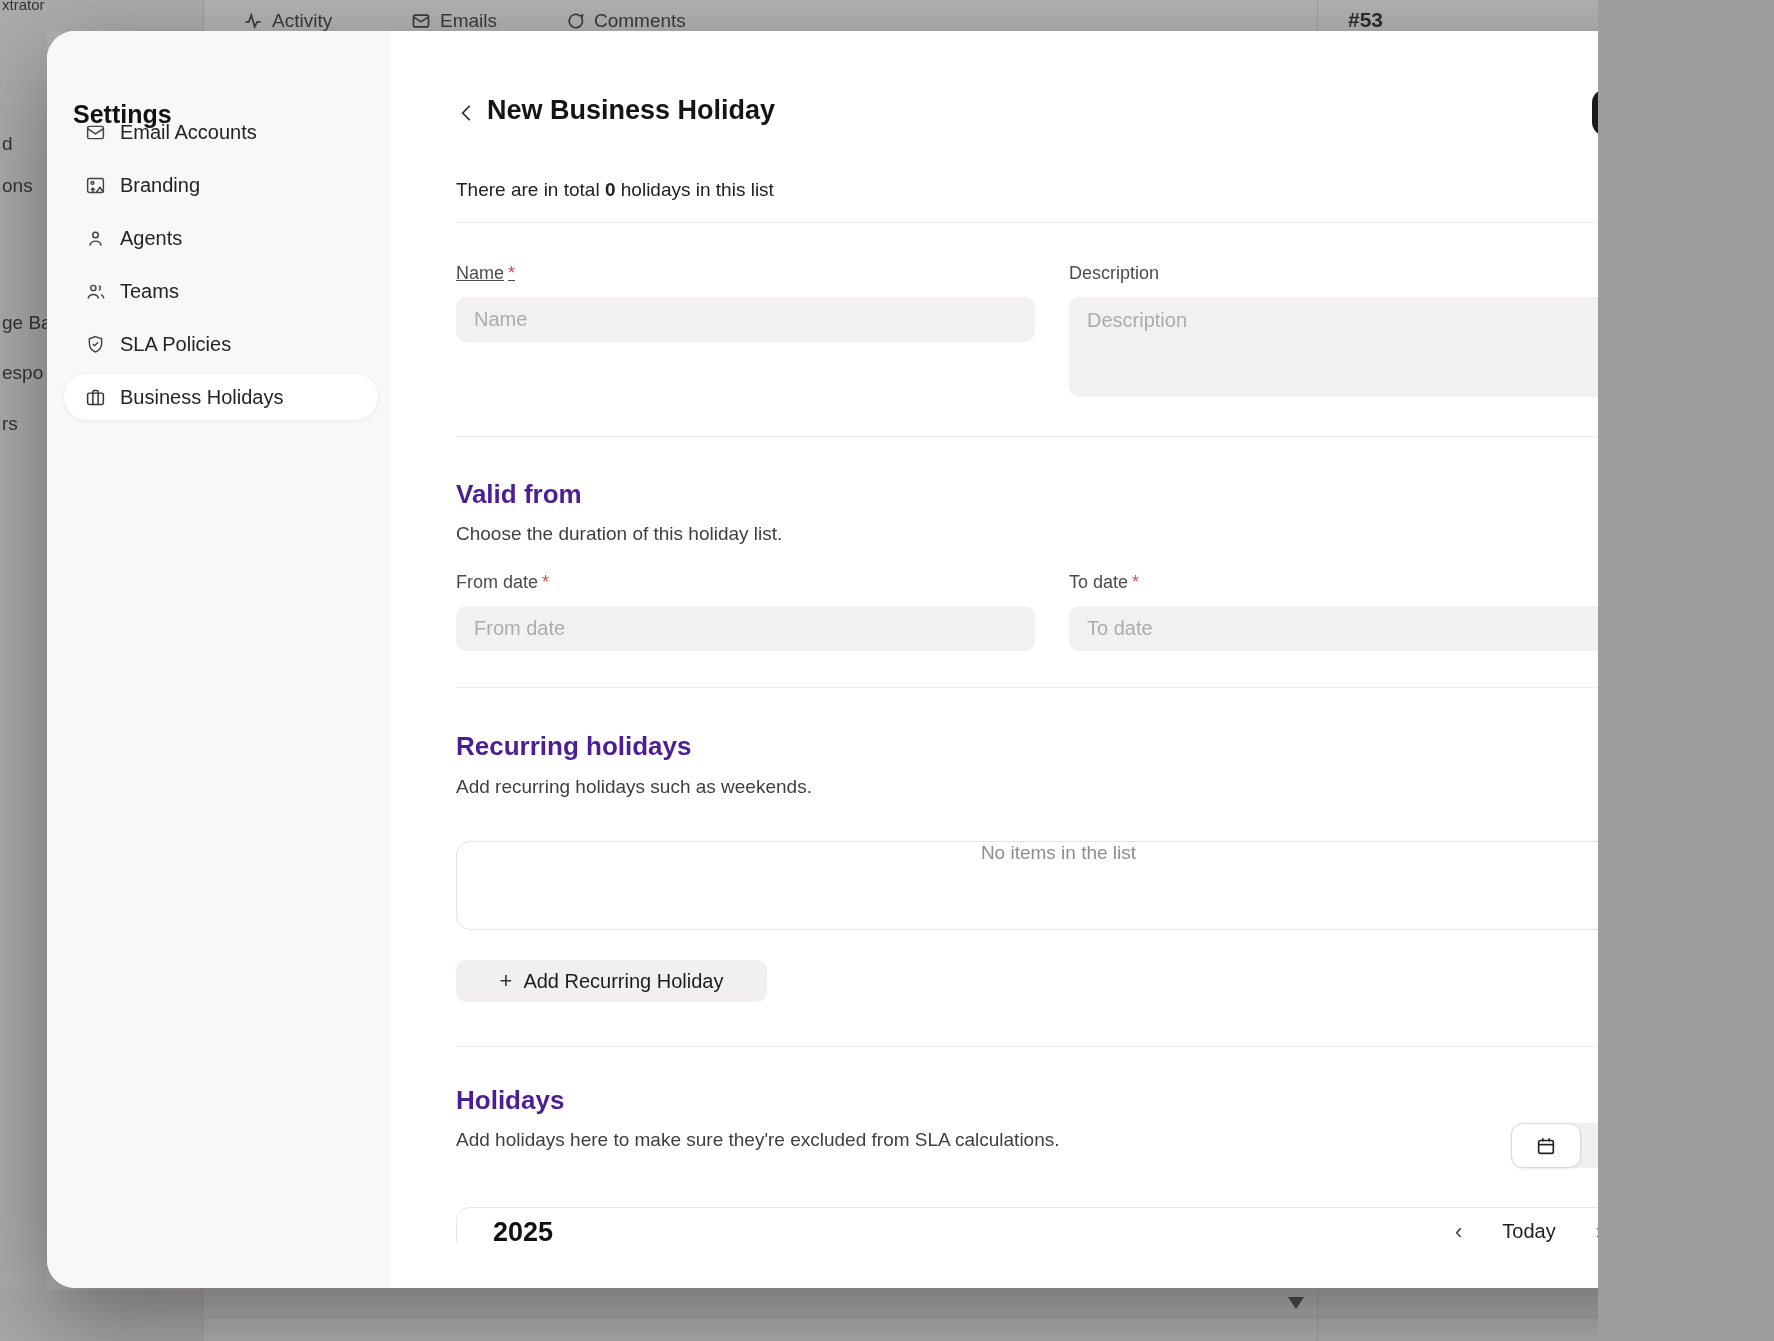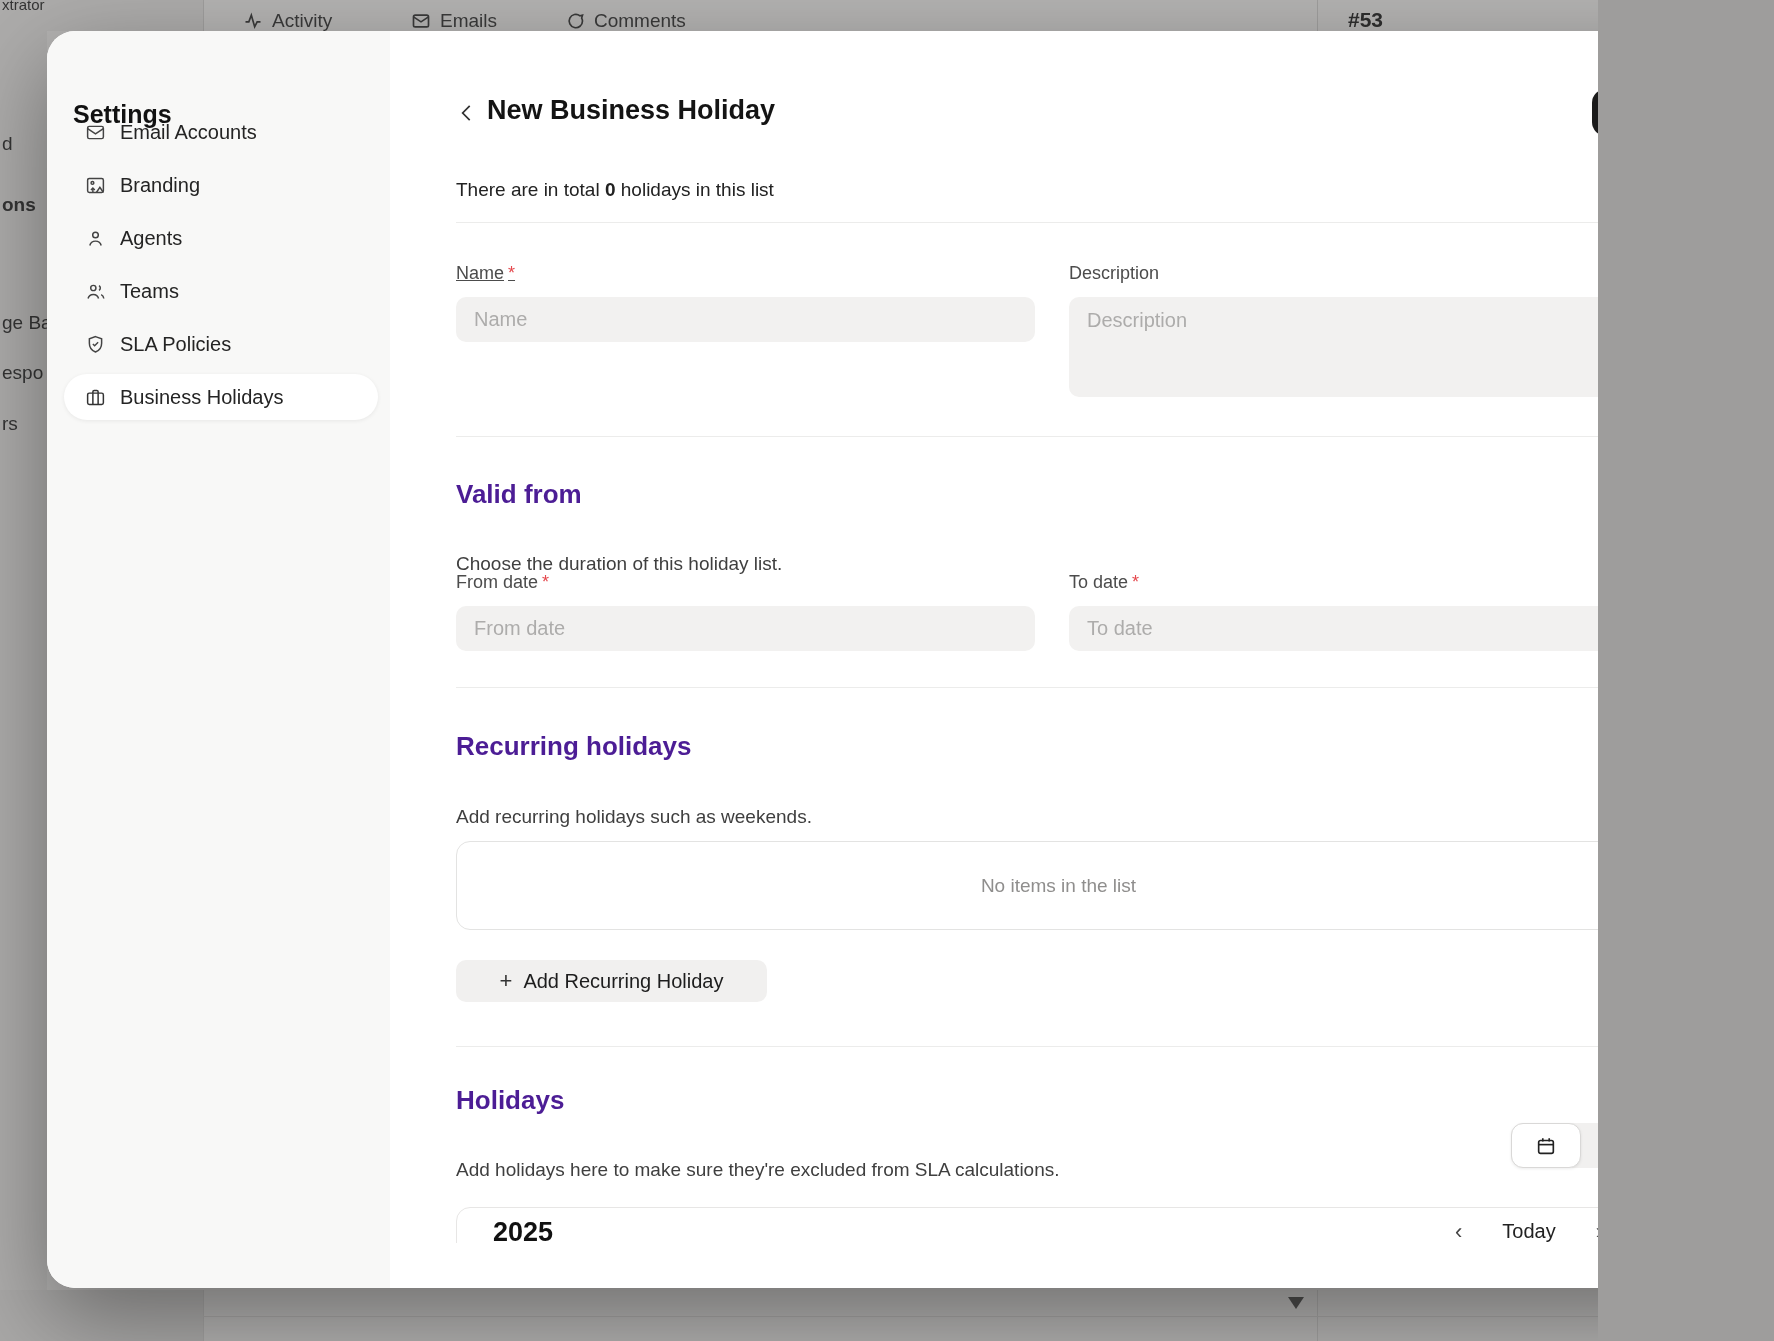--- a/index.html
+++ b/index.html
@@ -43,23 +43,23 @@
   .summary{left:66px;top:148px;font-size:19px;color:#222;}
   .summary b{font-weight:bold;}
   .divider{left:66px;width:1192px;height:1px;background:#ececeb;}
   .f-label{font-size:18px;color:#4c4c4c;}
   .req{color:#e5484d;margin-left:4px;}
   .f-input{background:#f2f1f0;border:none;border-radius:10px;font-size:20px;color:#111;padding:0 18px;outline:none;}
   .f-input::placeholder,.f-area::placeholder{color:#adacab;}
   .f-area{background:#f2f1f0;border:none;border-radius:10px;font-size:20px;color:#111;padding:12px 18px;
           outline:none;resize:none;}
   .sec-title{font-size:26px;font-weight:bold;color:#4c1d95;text-align:right;}
-  .sec-desc{font-size:19px;color:#3f3f3f;margin-top:30px;}
+  .sec-desc{font-size:19px;color:#3f3f3f;}
   .empty-box{left:66px;top:810px;width:1192px;height:89px;border:1px solid #e3e3e2;border-radius:14px;
-             display:flex;align-items:center;justify-content:center;color:#8f8e8d;font-size:19px;padding-left:13px;}
+             display:flex;justify-content:center;color:#8f8e8d;font-size:19px;padding-left:13px;}
   .add-btn{left:66px;top:929px;width:311px;height:42px;background:#f1f0ef;border:none;border-radius:10px;
            display:flex;align-items:center;justify-content:center;gap:11px;font-size:20px;color:#1d1d1d;}
   .plus{font-size:22px;color:#333;line-height:1;}
   .toggle{left:1121px;top:1092px;width:137px;height:45px;background:#f1f0ef;border-radius:13px;display:flex;}
   .seg{flex:1;display:flex;align-items:center;justify-content:center;border-radius:12px;}
   .seg.active{background:#fff;border:1px solid #d9d8d7;box-shadow:0 1px 3px rgba(0,0,0,.08);}
   .cal-card{left:66px;top:1176px;width:1192px;height:150px;border:1px solid #e7e6e5;border-radius:14px;background:#fff;}
   .cal-year{left:36px;top:9px;font-size:27px;font-weight:bold;color:#111;}
   .cal-nav{right:44px;top:12px;display:flex;align-items:center;gap:40px;}
   .cal-today{font-size:20px;color:#222;}
@@ -106,21 +106,21 @@
             <path d="M21 12a8 8 0 1 1-3-6.2L21 5l-1 3.5A8 8 0 0 1 21 12z"></path>
           </svg>
       </span>
       <span>Comments</span>
     </div>
     <div class="abs bd-ticket" style="left:1348px;">#53</div>
   </div>
 
   <div class="abs bd-left">
     <div class="bd-frag abs" style="top:102px;">d</div>
-    <div class="bd-frag abs" style="top:163px;font-weight:bold;">ons</div>
+    <div class="bd-frag abs" style="top:144px;">ons</div>
     <div class="bd-frag abs" style="top:281px;">ge Ba</div>
     <div class="bd-frag abs" style="top:331px;">espo</div>
     <div class="bd-frag abs" style="top:382px;">rs</div>
   </div>
 
   <div class="abs bd-right">
     <div class="abs bd-band" style="top:0;height:171px;background:#cdccca;"></div>
     <div class="abs bd-band" style="top:171px;height:1px;background:#b8b7b6;"></div>
     <div class="abs bd-band" style="top:172px;height:13px;background:#d7d6d5;"></div>
     <div class="abs bd-band sla-badge" style="top:185px;height:36px;background:#eae3d1;">36s</div>

